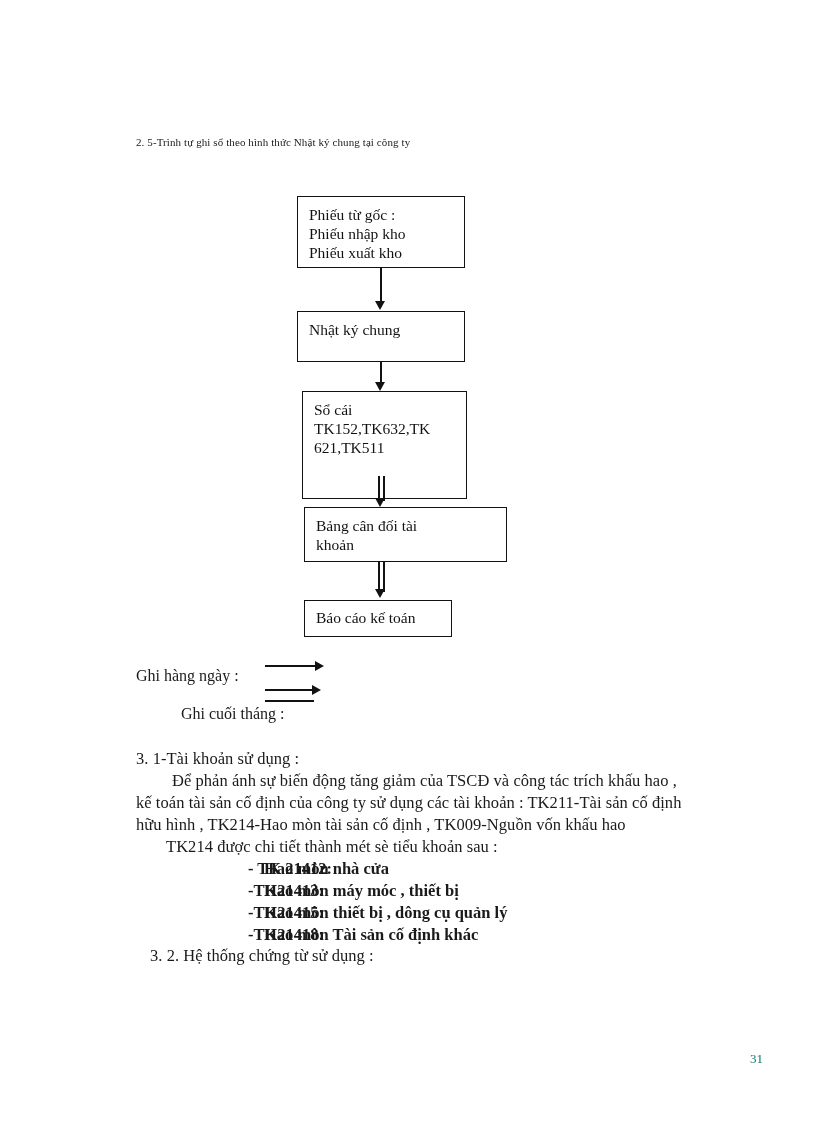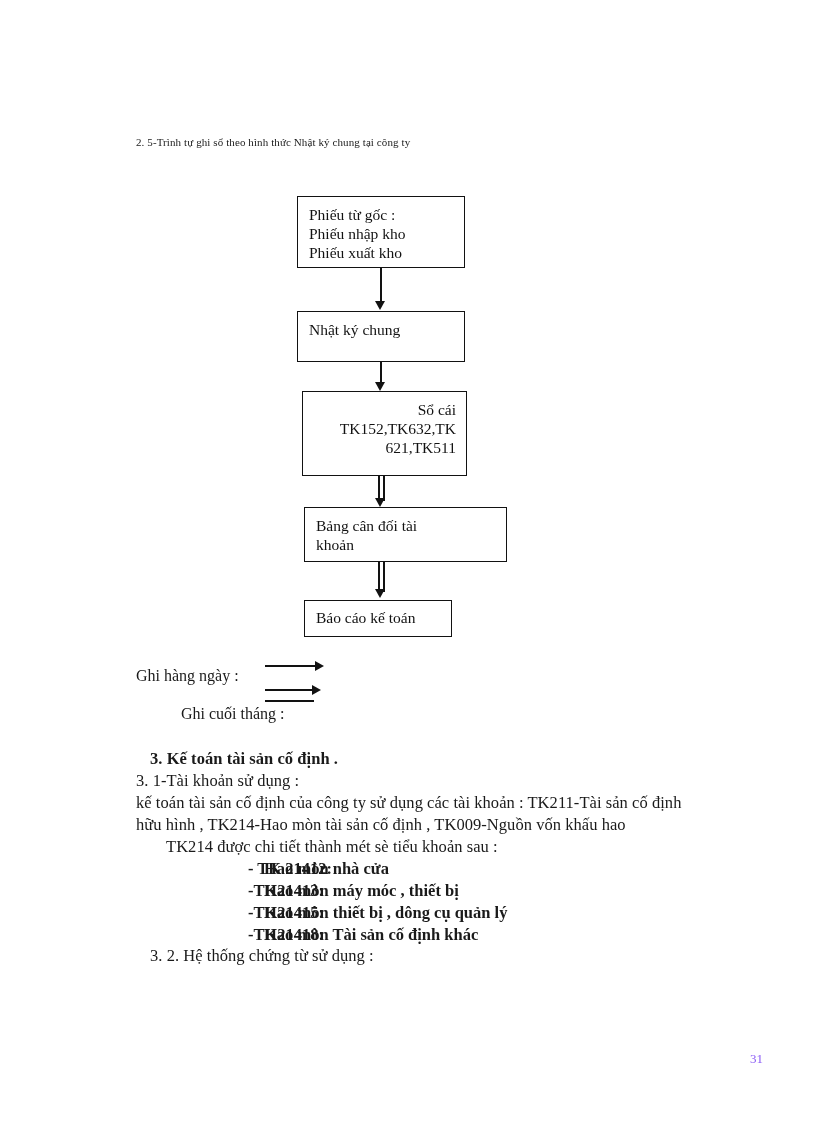--- a/index.html
+++ b/index.html
@@ -125,21 +125,21 @@
     padding-left: 112px;
     box-sizing: border-box;
   }
   .tk-desc { display: inline-block; }
 
   .page-number {
     position: absolute;
     left: 750px;
     top: 1051px;
     font-size: 13px;
-    color: #8b5cf6;
+    color: #0f766e;
   }
 </style>
 </head>
 <body>
 
 <div class="page">
 
   <div class="doc-heading">2. 5-Trình tự ghi sổ theo hình thức Nhật ký chung tại công ty</div>
 
   <div class="flowchart">
@@ -153,21 +153,21 @@
     <div class="conn conn-v" style="left:380px; top:268px; height:34px;"></div>
     <div class="arrow-head" style="left:375px; top:301px;"></div>
 
     <div class="node" style="left:297px; top:311px; width:168px; height:51px; ">
       <span class="line">Nhật ký chung</span>
     </div>
 
     <div class="conn conn-v" style="left:380px; top:362px; height:21px;"></div>
     <div class="arrow-head" style="left:375px; top:382px;"></div>
 
-    <div class="node" style="left:302px; top:391px; width:165px; height:85px;text-align:right;">
+    <div class="node" style="left:302px; top:391px; width:165px; height:108px;">
       <span class="line">Sổ cái</span>
       <span class="line">TK152,TK632,TK</span>
       <span class="line">621,TK511</span>
     </div>
 
     <div class="conn conn-v2a" style="left:378px; top:476px; height:25px;"></div>
     <div class="conn conn-v2b" style="left:383px; top:476px; height:25px;"></div>
     <div class="arrow-head" style="left:375px; top:498px;"></div>
 
     <div class="node" style="left:304px; top:507px; width:203px; height:55px;">
@@ -191,22 +191,22 @@
     <div class="legend-arrow-head" style="left:315px; top:661px;"></div>
 
     <div class="legend-label" style="left:136px; top:705px;margin-left:45px;">Ghi cuối tháng :</div>
 
     <div class="legend-arrow-line" style="left:265px; top:689px; width:49px;"></div>
     <div class="legend-arrow-head" style="left:312px; top:685px;"></div>
     <div class="legend-arrow-line" style="left:265px; top:700px; width:49px;"></div>
   </div>
 
   <div class="body-text">
-    <div class="t-line t-bold indent-1">3. Kế toán tài sản cố định .</div>
     <div class="t-line">3. 1-Tài khoản sử dụng :</div>
+    <div class="t-line indent-2">Để phản ánh sự biến động tăng giảm  của TSCĐ và công tác trích khấu hao ,</div>
     <div class="t-line">kế toán tài sản cố định của công ty sử dụng các tài khoản : TK211-Tài  sản cố định</div>
     <div class="t-line">hữu hình , TK214-Hao mòn tài sản cố định , TK009-Nguồn vốn khấu hao</div>
     <div class="t-line indent-3">TK214 được chi tiết thành mét sè tiểu khoản sau :</div>
 
     <div class="tk-row">
       <span class="tk-code">- TK 21412:</span>
       <span class="tk-desc">Hao mòn nhà cửa</span>
     </div>
     <div class="tk-row">
       <span class="tk-code">-TK21413:</span>

